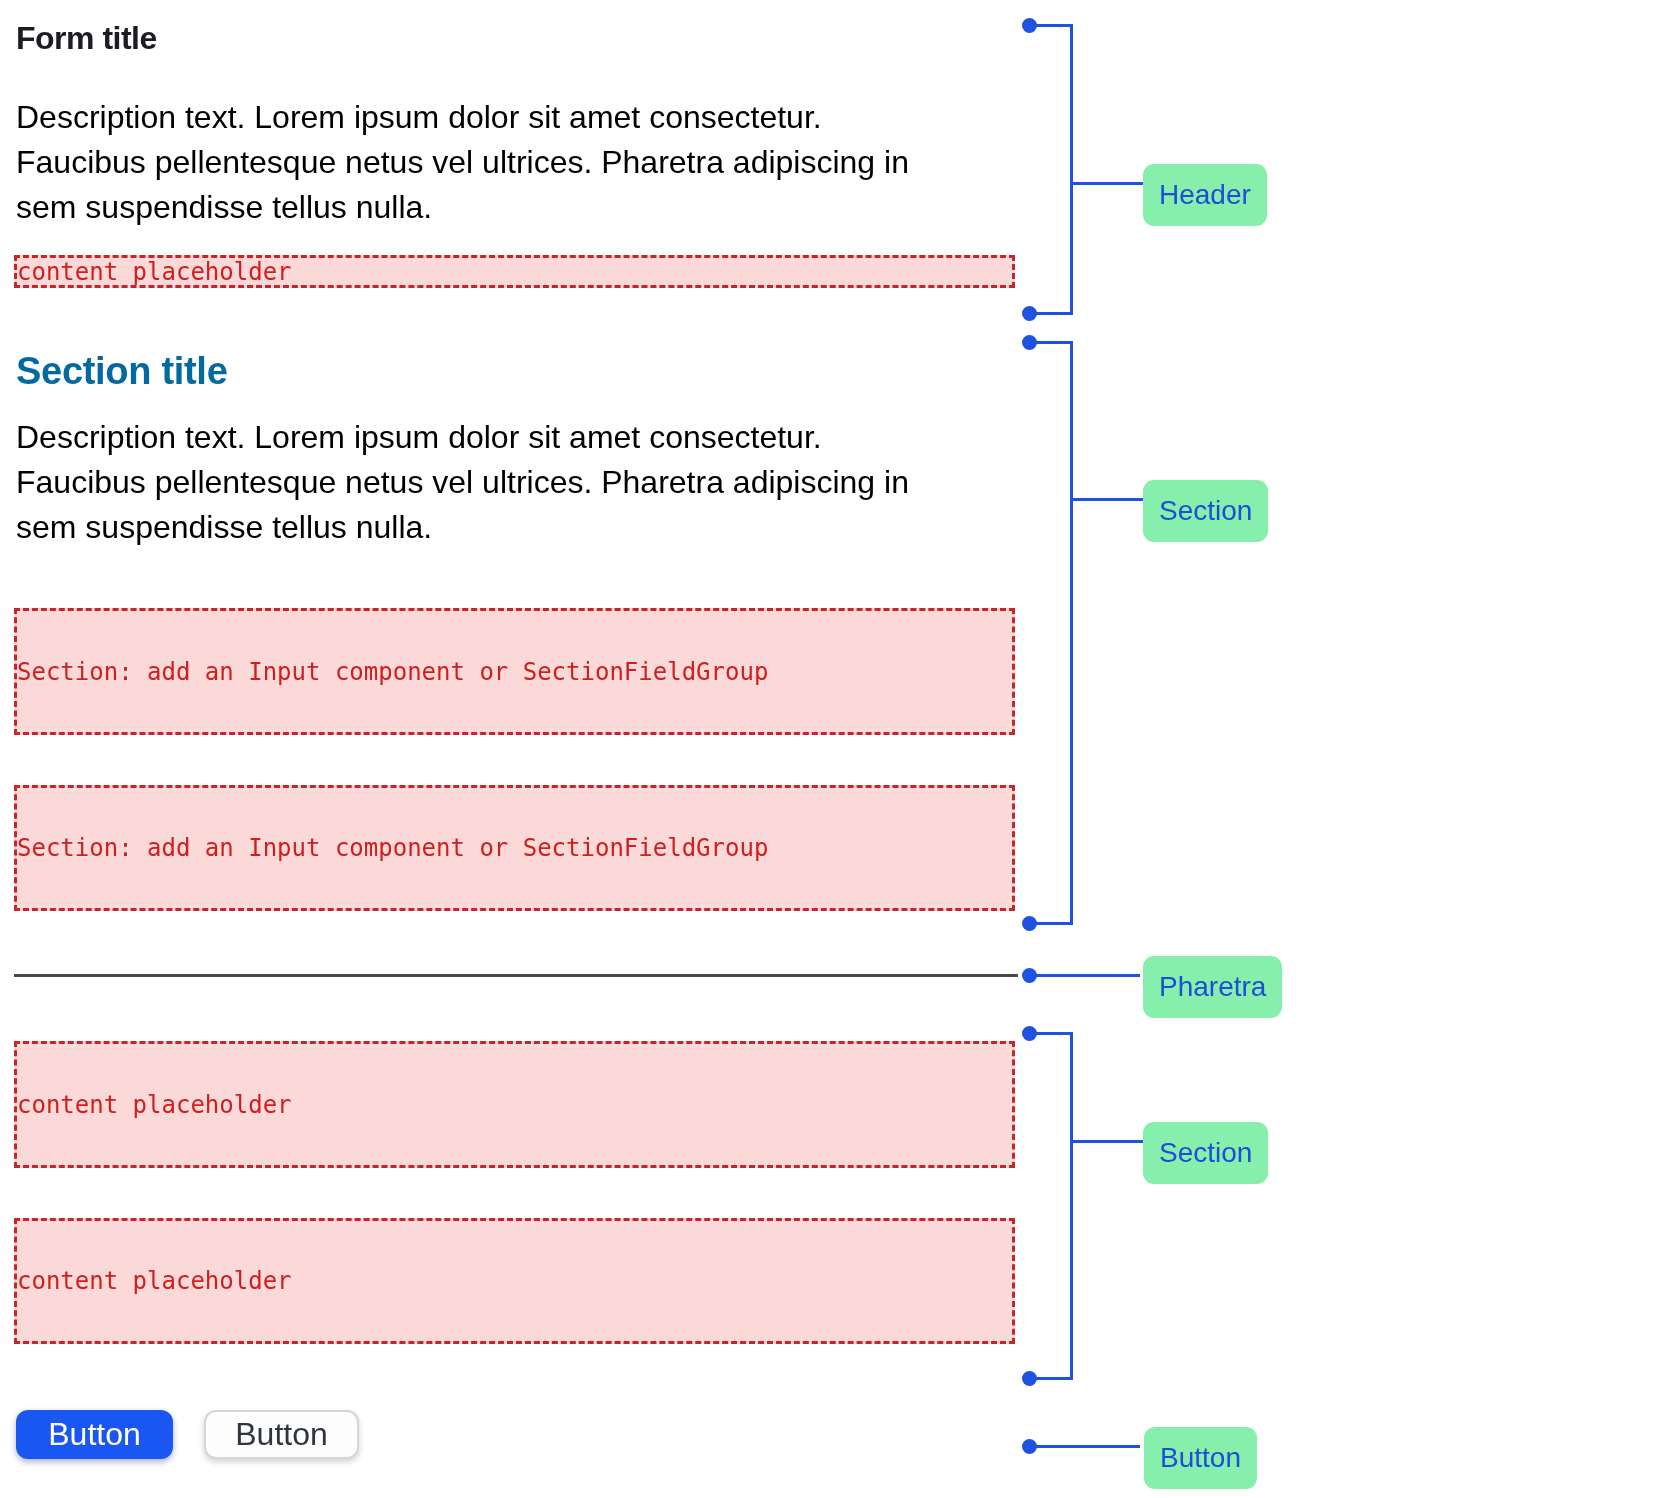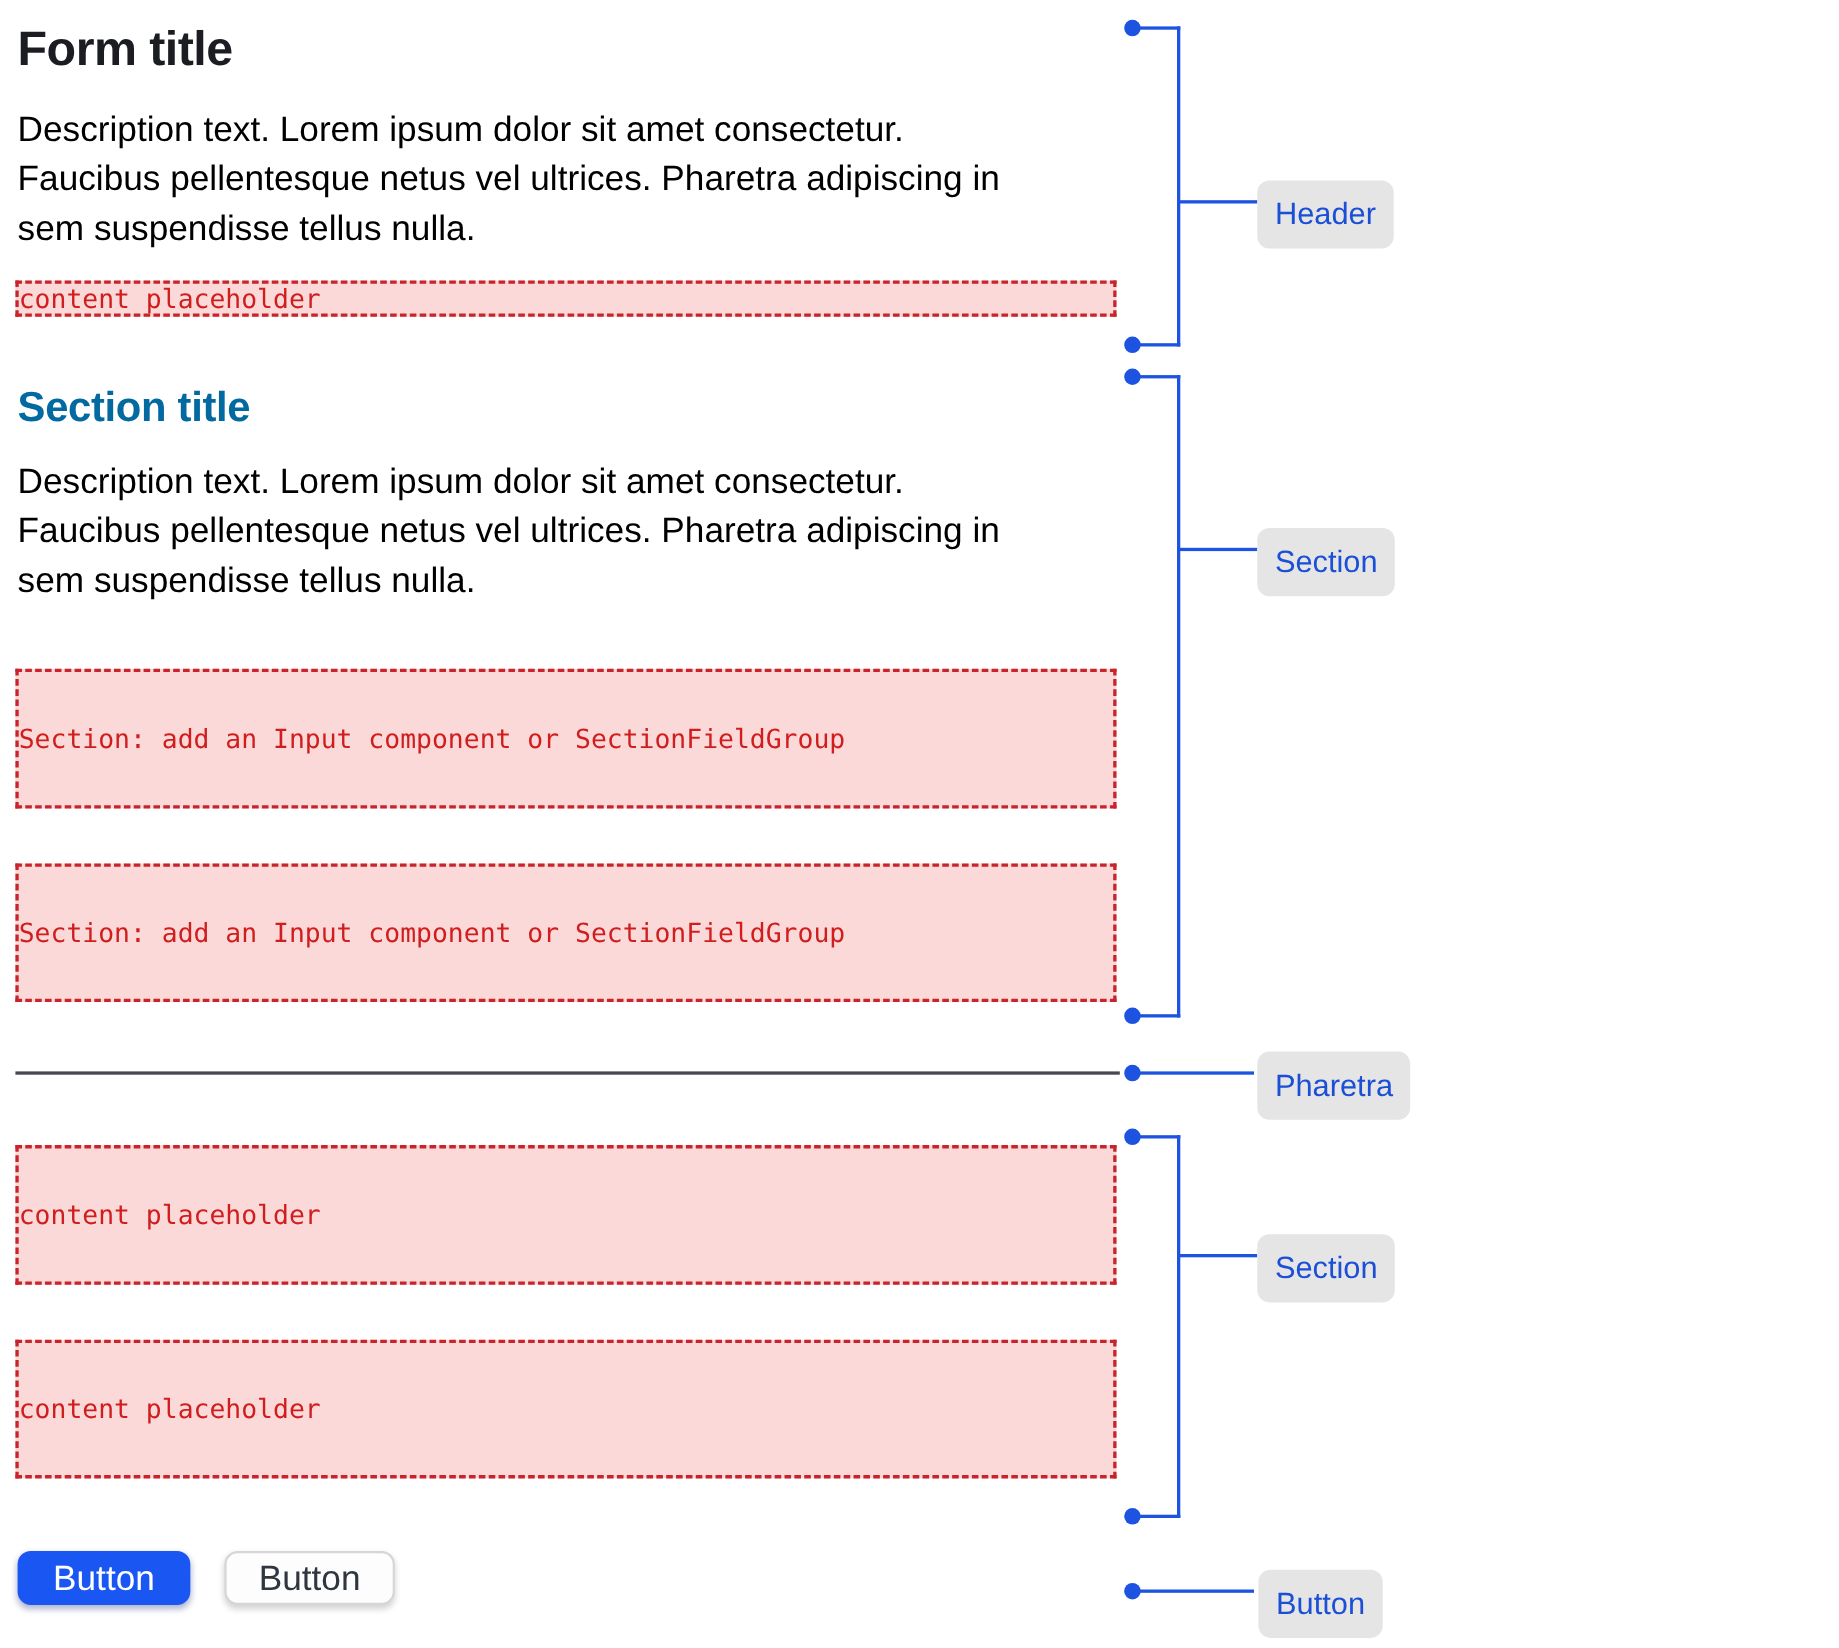--- a/index.html
+++ b/index.html
@@ -13,21 +13,21 @@
     width: 1672px;
     height: 1498px;
     background: #ffffff;
     overflow: hidden;
   }
   .abs { position: absolute; }
 
   
   .form-title {
     left: 16px; top: 20px;
-    font-size: 44px; font-weight: 600;
+    font-size: 32px; font-weight: 600;
     color: #1b1d22; letter-spacing: -0.5px;
     white-space: nowrap;
   }
   .section-title {
     left: 16px; top: 350px;
     font-size: 38px; font-weight: 600;
     color: #0369a1; letter-spacing: -0.3px;
     white-space: nowrap;
   }
   .desc { left: 16px; width: 960px; }
@@ -84,21 +84,21 @@
 
   
   .dot {
     width: 15px; height: 15px; border-radius: 50%;
     background: #1d53e0;
   }
   .hline { height: 3px; background: #1d53e0; }
   .vline { width: 3px;  background: #1d53e0; }
   .chip {
     box-sizing: border-box;
-    background: #e5e5e5; color: #1a4fd6;
+    background: #86efac; color: #1a4fd6;
     font-size: 28px; line-height: 30px; font-weight: 500;
     padding: 16px 16px; border-radius: 11px;
     white-space: nowrap;
   }
 </style>
 </head>
 <body>
 
 <div class="canvas">
 

